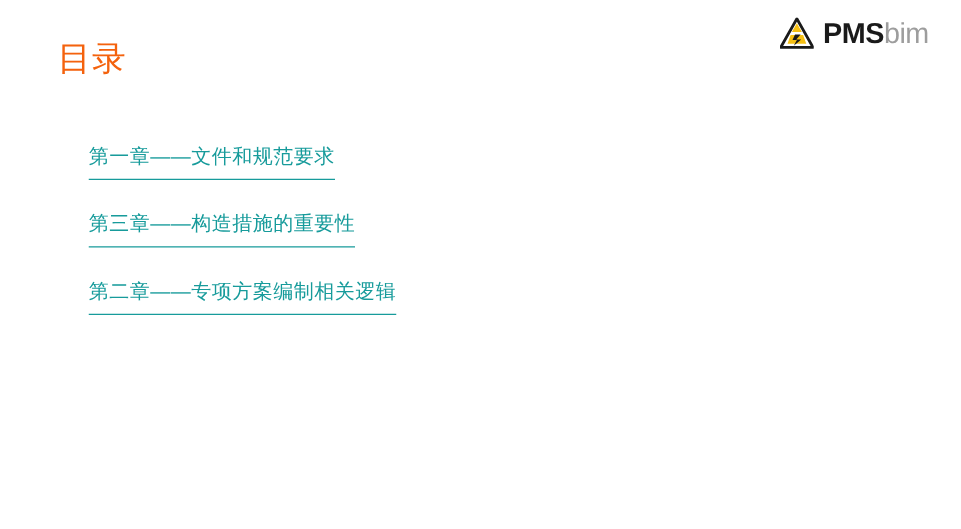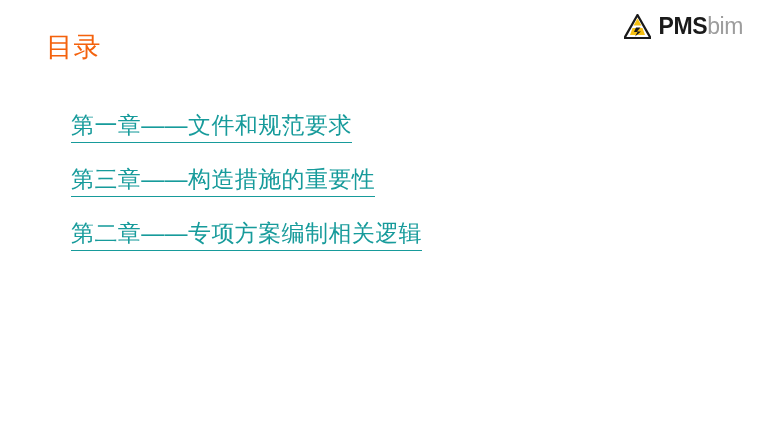--- a/index.html
+++ b/index.html
@@ -81,21 +81,21 @@
     padding: 0;
   }
   .toc-item {
     height: 54px;
     line-height: 32px;
     margin: 0;
     padding: 0;
   }
   .toc-link {
     display: inline-block;
-    font-size: 23px;
+    font-size: 16px;
     line-height: 30px;
     color: #179b9b;
     text-decoration: none;
     border-bottom: 1.4px solid #179b9b;
     padding-bottom: 2px;
     letter-spacing: 0.4px;
     white-space: nowrap;
     cursor: pointer;
   }
 </style>

